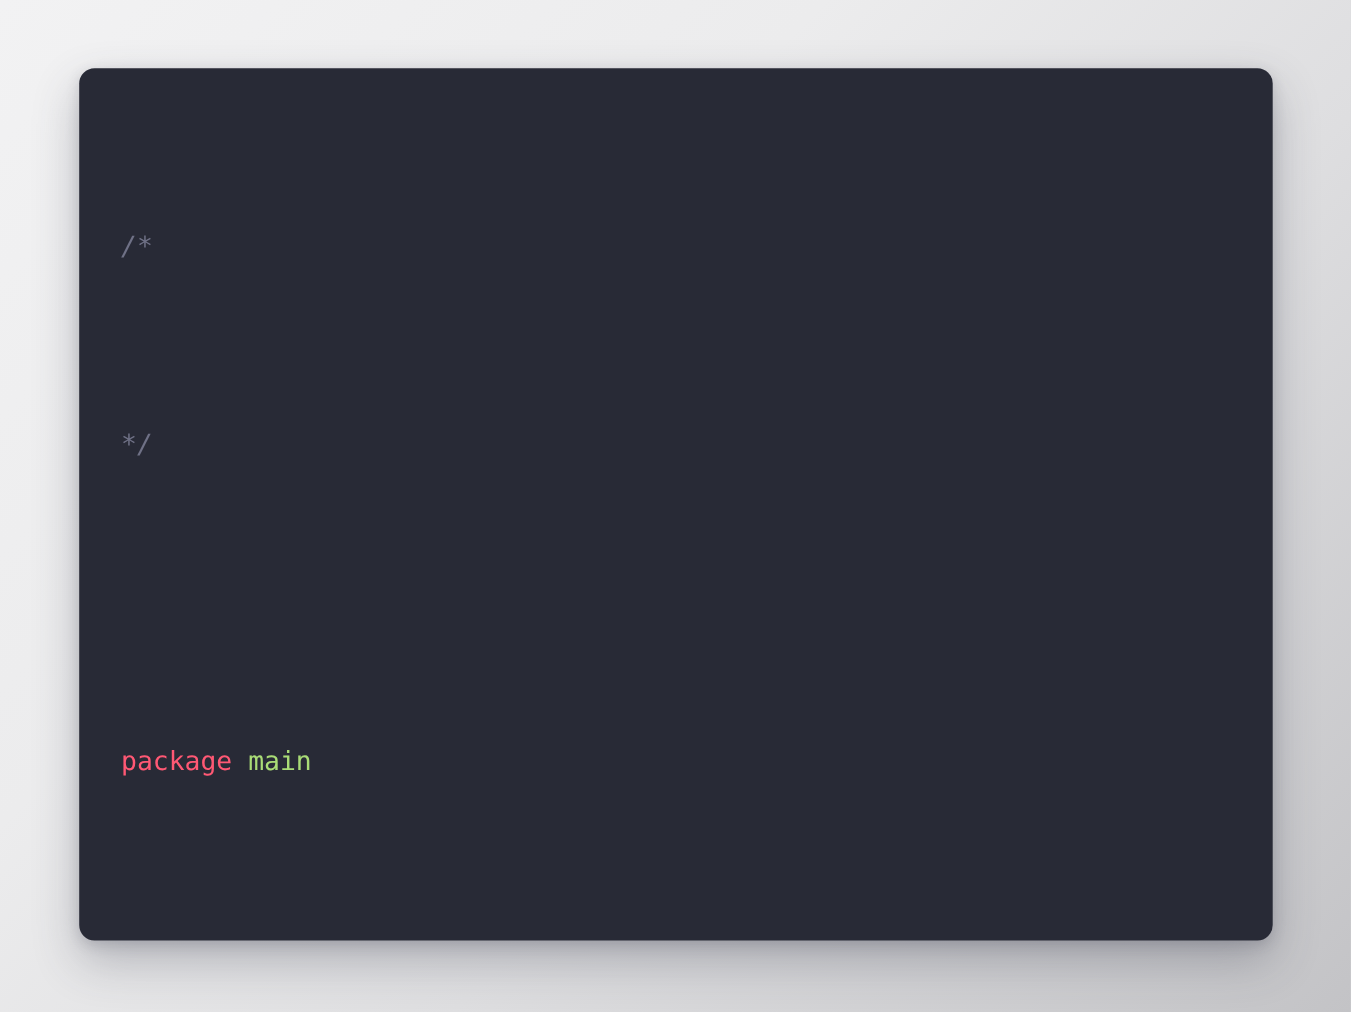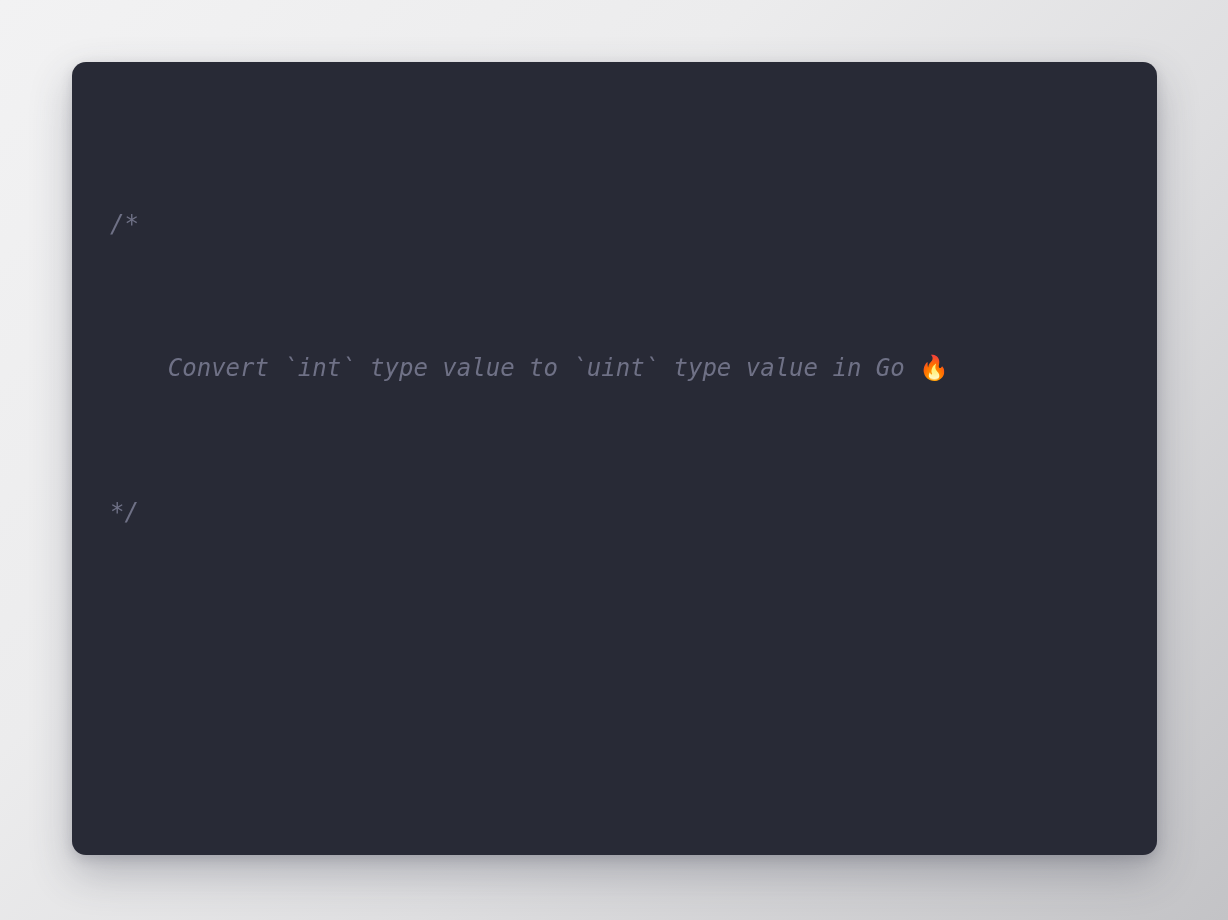--- a/index.html
+++ b/index.html
@@ -56,26 +56,26 @@
   .tok-emoji     { font-family: "DejaVu Sans", sans-serif; font-style: normal; }
 </style>
 </head>
 <body>
 
 <div id="code-card">
   <div id="code-block">
 
     <div class="code-line"><span class="tok-comment">/*</span></div>
 
-    <div class="code-line"><span class="tok-comment">    </span><span class="tok-comment">Convert `int` type value to `uint` type value in Go </span><span class="tok-comment tok-emoji">🔥</span></div>
 
     <div class="code-line"><span class="tok-comment">*/</span></div>
 
     <div class="code-line">&nbsp;</div>
 
+    <div class="code-line"><span class="tok-keyword">package</span><span class="tok-plain"> </span><span class="tok-ident">main</span></div>
 
     
 
     
 
     
 
     
 
     

